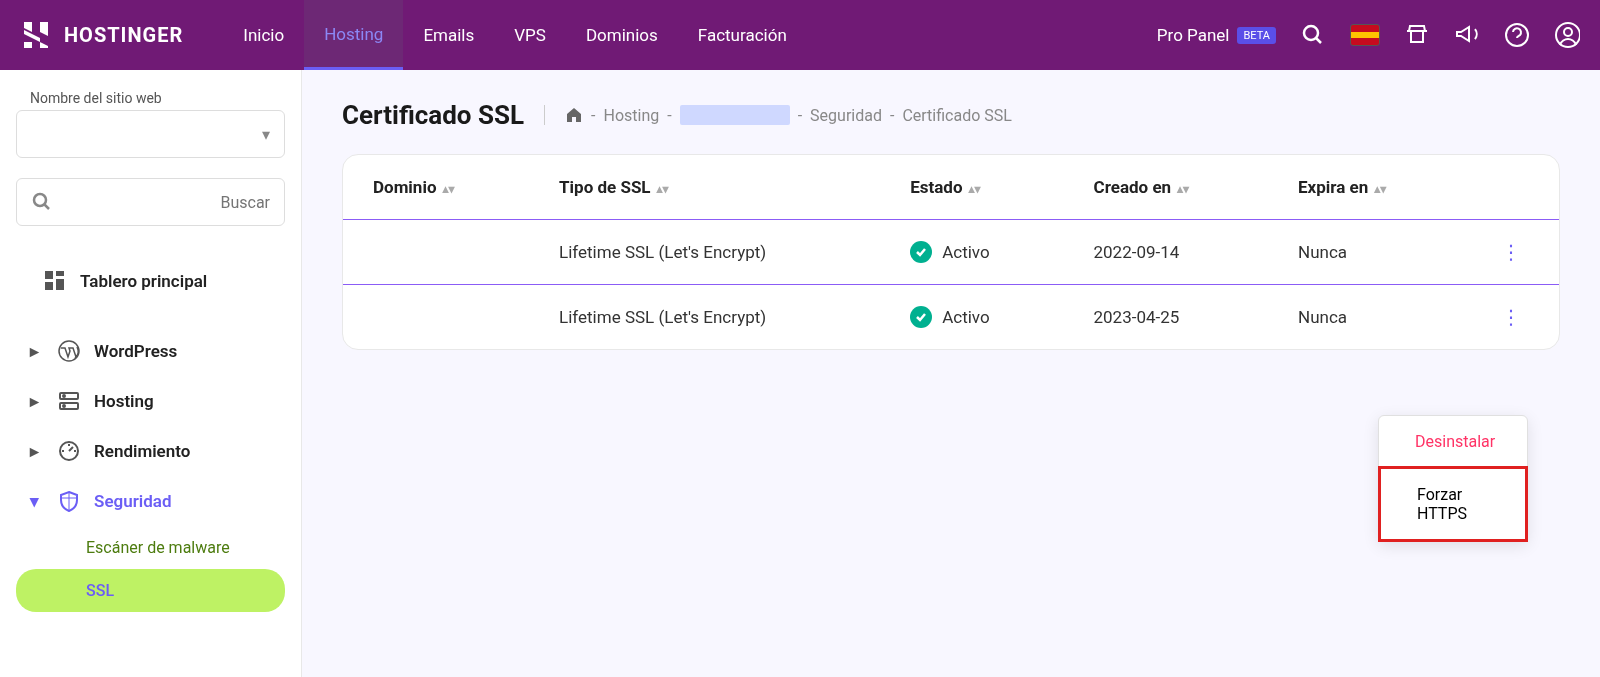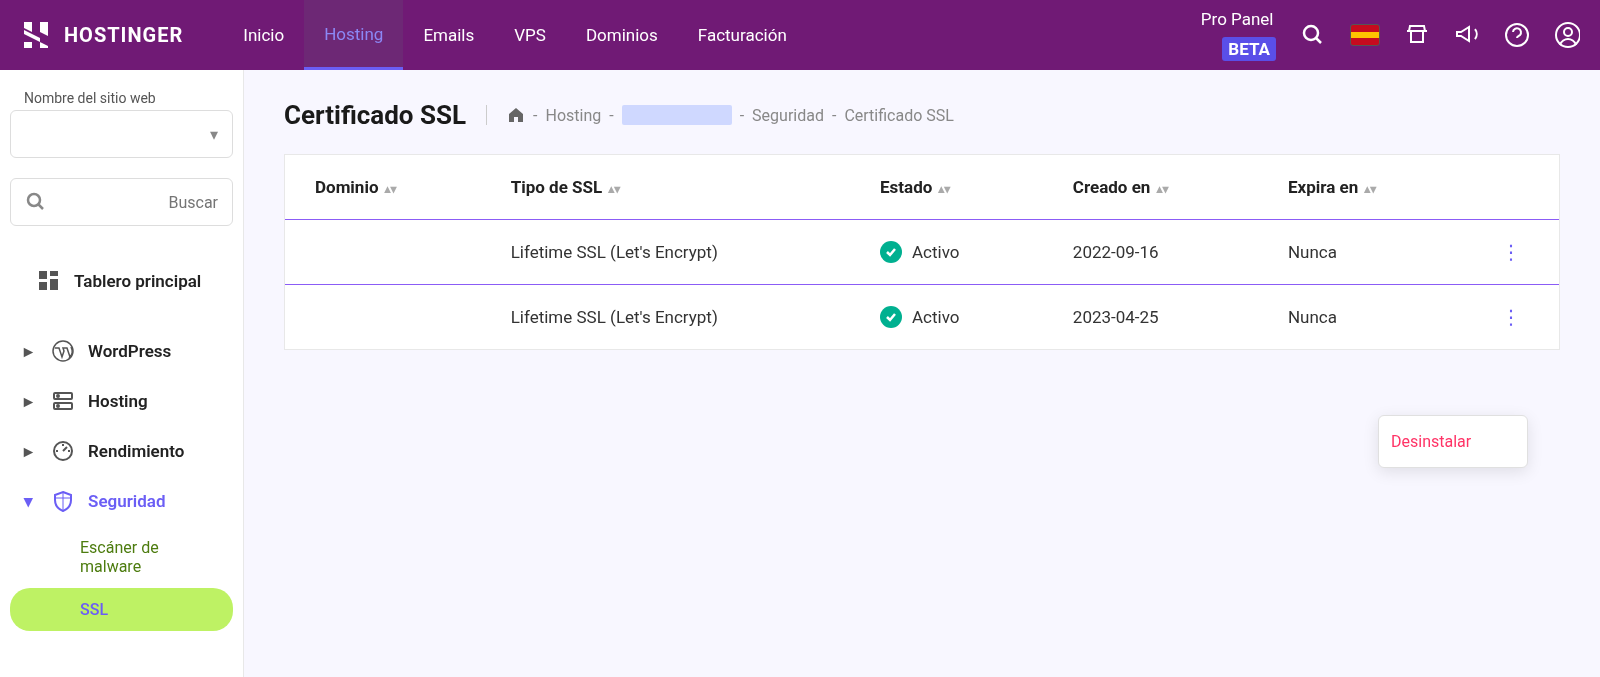--- a/index.html
+++ b/index.html
@@ -6,27 +6,27 @@
     body { background: #f8f7ff; width: 1600px; height: 677px; overflow: hidden; }
     
     .topnav { background: #701a75; height: 70px; display: flex; align-items: center; padding: 0 20px; }
     .logo { display: flex; align-items: center; gap: 12px; color: white; margin-right: 40px; }
     .logo-icon { width: 32px; height: 32px; }
     .logo-text { font-weight: 700; font-size: 20px; letter-spacing: 1px; }
     .nav-items { display: flex; gap: 0; }
     .nav-item { color: #fff; padding: 16px 20px; font-size: 17px; cursor: pointer; height: 70px; display: flex; align-items: center; font-weight:400;}
     .nav-item.active { color: #8b88f5; border-bottom: 3px solid #6b5ef5; background: rgba(100,100,120,0.2);}
     .nav-right { margin-left: auto; display: flex; align-items: center; gap: 24px; }
-    .pro-panel { color: white; font-size: 17px; display: flex; align-items: center; gap: 8px; flex-direction: column; }
-    .beta-badge { background: #5a4fe8; color: white; font-size: 17px; padding: 2px 6px; border-radius: 3px; font-weight: 700; margin-left: 24px; }
+    .pro-panel { color: white; font-size: 17px; display: flex; align-items: center; gap: 8px; }
+    .beta-badge { background: #5a4fe8; color: white; font-size: 11px; padding: 2px 6px; border-radius: 3px; font-weight: 400; }
     .nav-icon { color: white; width: 26px; height: 26px; cursor: pointer; display:flex; align-items:center; justify-content:center;}
     .flag { width: 30px; height: 22px; background: linear-gradient(to bottom, #c60b1e 33%, #ffc400 33%, #ffc400 66%, #c60b1e 66%); border-radius: 3px; border:1px solid #555;}
     
     .layout { display: flex; height: calc(100% - 70px); }
-    .sidebar { width: 244px; background: white; border-right: 1px solid #e8e8e8; padding: 20px 10px; }
+    .sidebar { width: 302px; background: white; border-right: 1px solid #e8e8e8; padding: 20px 16px; }
     .site-label { font-size: 14px; color: #555; padding-left: 14px; margin-bottom: 4px; }
     .site-select { width: 100%; border: 1px solid #ddd; border-radius: 6px; height: 48px; margin-bottom: 20px; display:flex; align-items:center; justify-content:flex-end; padding:0 14px; color:#888;}
     .search-box { display: flex; align-items: center; gap: 10px; border: 1px solid #ddd; border-radius: 6px; padding: 12px 14px; margin-bottom: 30px; }
     .search-box input { border: none; outline: none; font-size: 16px; width: 100%; color:#888;text-align:right;}
     .sidebar-item { display: flex; align-items: center; gap: 14px; padding: 14px 14px; cursor: pointer; font-size: 17px; color: #222; font-weight: 600; border-radius:6px;}
     .sidebar-item .chevron { margin-right: 2px; width:12px; color:#555;}
     .sidebar-item.dashboard { margin-bottom: 20px; padding-left:28px;}
     .sidebar-item .icon-slot { width: 22px; height: 22px; display:flex; align-items:center; justify-content:center; color:#555;}
     .sidebar-item.active { color: #6b5ef5; }
     .sidebar-item.active .icon-slot { color: #6b5ef5; }
@@ -34,31 +34,31 @@
     .sidebar-sub.active { background: #bef264; color: #6b5ef5; font-weight:500;}
     
     .main { flex: 1; padding: 30px 40px; position: relative; }
     .header-row { display: flex; align-items: center; gap: 20px; margin-bottom: 24px; }
     .page-title { font-size: 26px; font-weight: 700; color: #1a1a1a; }
     .breadcrumb { display: flex; align-items: center; gap: 8px; font-size: 16px; color: #888; border-left:1px solid #ccc; padding-left:20px;}
     .breadcrumb .home-ic { color: #666; }
     .bc-link { color: #888; cursor: pointer; }
     .bc-redact { background: #cfd8ff; width: 110px; height: 20px; border-radius: 2px; }
     
-    .card { background: white; border: 1px solid #e8e8e8; border-radius: 0; padding: 0; }
+    .card { background: white; border: 1px solid #e8e8e8; border-radius: 16px; padding: 0; }
     table { width: 100%; border-collapse: collapse; }
     th { text-align: left; padding: 22px 30px; font-size: 17px; font-weight: 700; color: #222; }
     th .sort { margin-left: 6px; color: #aaa; font-size:12px; display:inline-flex; flex-direction:column; line-height:6px; vertical-align:middle;}
     td { padding: 20px 30px; font-size: 17px; color: #333; border-top: 1px solid #8b5cf6; }
     .status-cell { display: flex; align-items: center; gap: 10px; }
     .check-ic { width: 22px; height: 22px; background: #00b090; border-radius: 50%; display: flex; align-items: center; justify-content: center; color: white; }
     .dots { color: #6b5ef5; cursor: pointer; font-size:20px; padding:4px 8px;}
     
     .dropdown { position: absolute; background: white; border: 1px solid #e0e0e0; border-radius: 6px; box-shadow: 0 4px 16px rgba(0,0,0,0.1); width: 150px; right: 72px; top: 345px; }
-    .dropdown-item { padding: 16px 12px; font-size: 16px; cursor: pointer; }
+    .dropdown-item { padding: 16px 36px; font-size: 16px; cursor: pointer; }
     .dropdown-item.danger { color: #ff3366; }
     .dropdown-item.highlight { border: 3px solid #e02020; margin: -1px; }
   </style>
 </head>
 <body>
 
 <div class="topnav">
   <div class="logo">
     <svg class="logo-icon" viewBox="0 0 32 32" fill="white">
         <path d="M4 3h8v10l-8-4V3zm16 0h8v14l-8-4V3zM4 15l24 12v2H20V19L4 11v4zm0 8h8v6H4v-6z"></path>
@@ -218,21 +218,21 @@
             <td>
                 <div class="status-cell">
                   <span class="check-ic">
                     <svg width="12" height="12" fill="none" stroke="white" stroke-width="2.5">
                       <path d="M2 6l3 3 5-6"></path>
                     </svg>
                   </span>
                   <span>Activo</span>
                 </div>
               </td>
-            <td>2022-09-16</td>
+            <td>2022-09-14</td>
             <td>Nunca</td>
             <td><span class="dots">⋮</span></td>
           </tr>
           <tr>
             <td></td>
             <td>Lifetime SSL (Let's Encrypt)</td>
             <td>
                 <div class="status-cell">
                   <span class="check-ic">
                     <svg width="12" height="12" fill="none" stroke="white" stroke-width="2.5">
@@ -245,15 +245,16 @@
             <td>2023-04-25</td>
             <td>Nunca</td>
             <td><span class="dots">⋮</span></td>
           </tr>
         </tbody>
       </table>
     </div>
 
     <div class="dropdown">
       <div class="dropdown-item danger">Desinstalar</div>
+      <div class="dropdown-item highlight">Forzar HTTPS</div>
     </div>
   </div>
 </div>
 
 </body></html>

